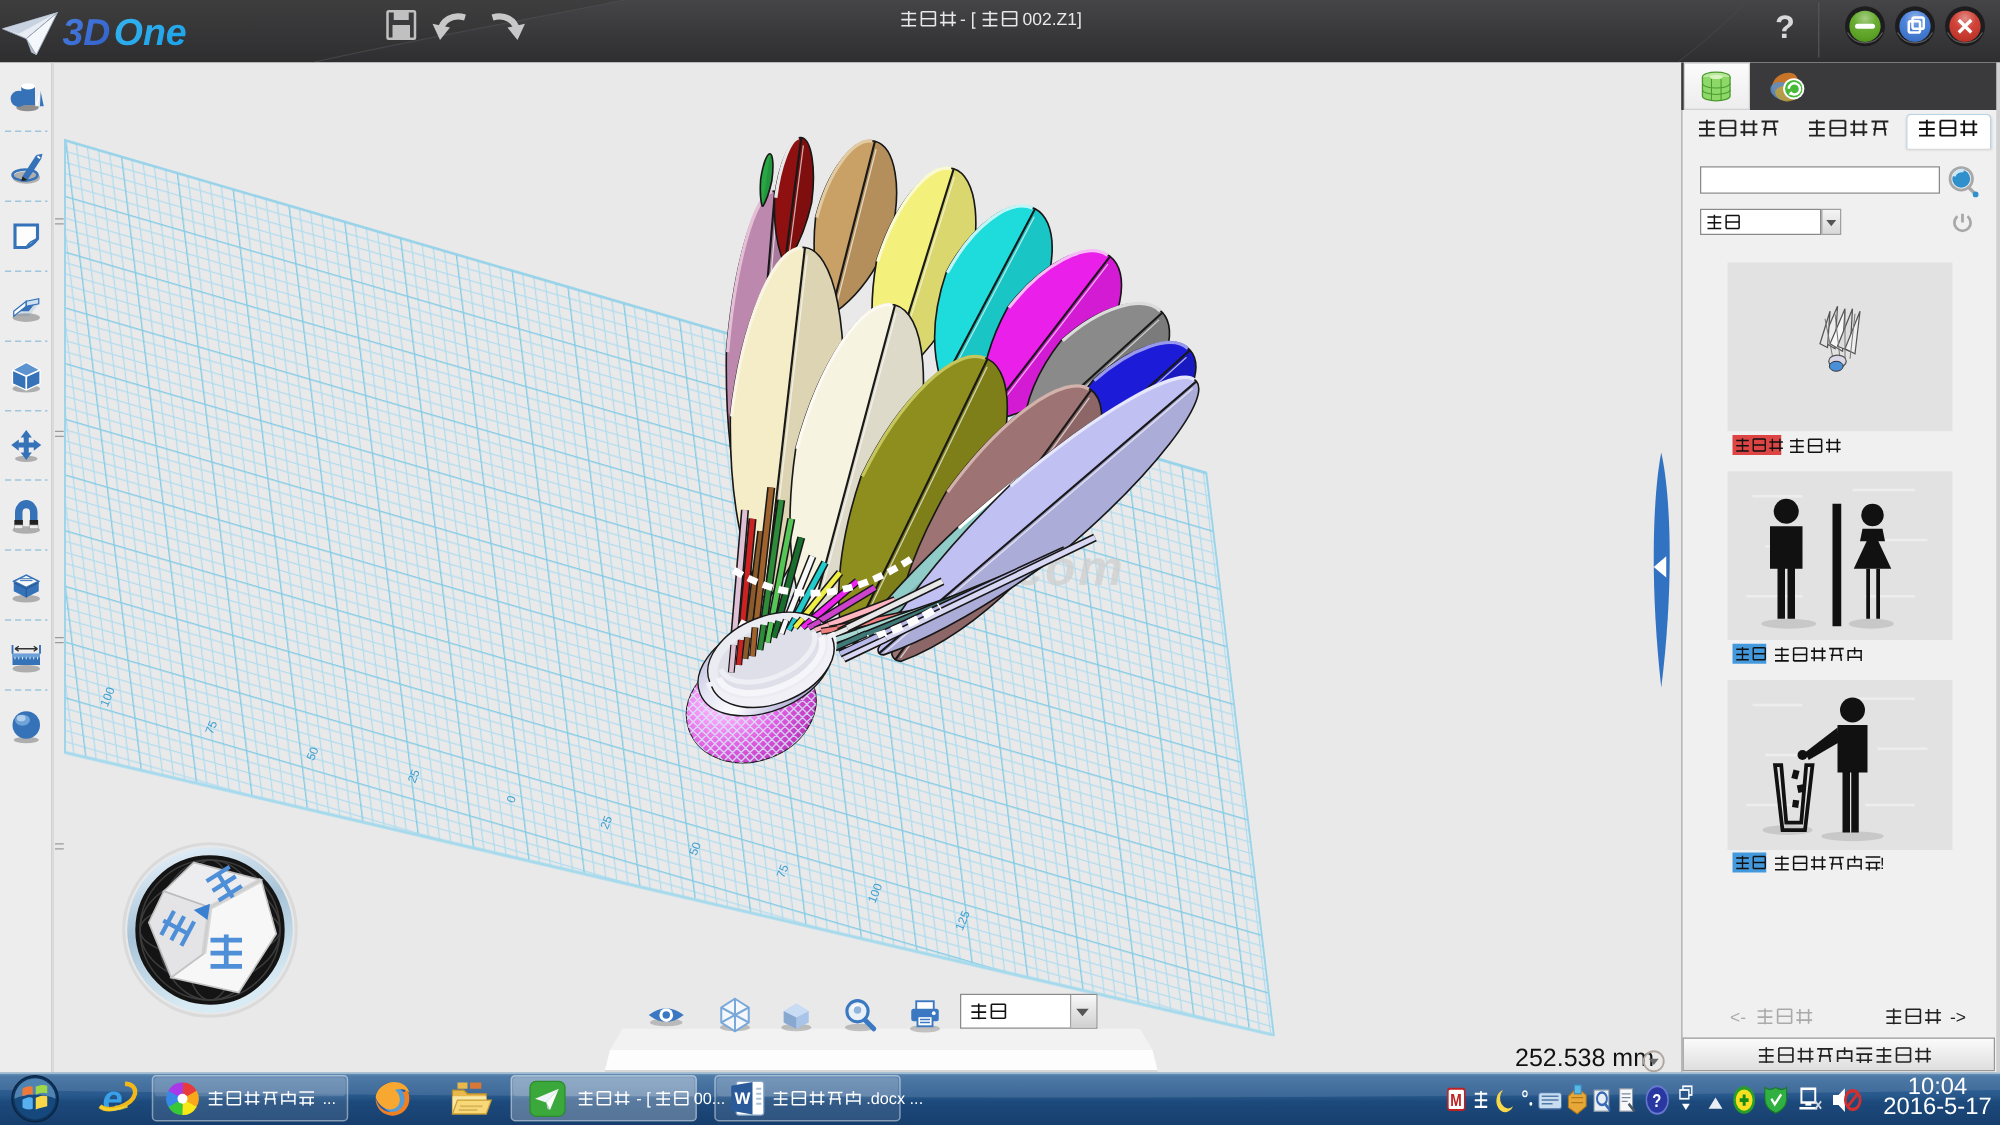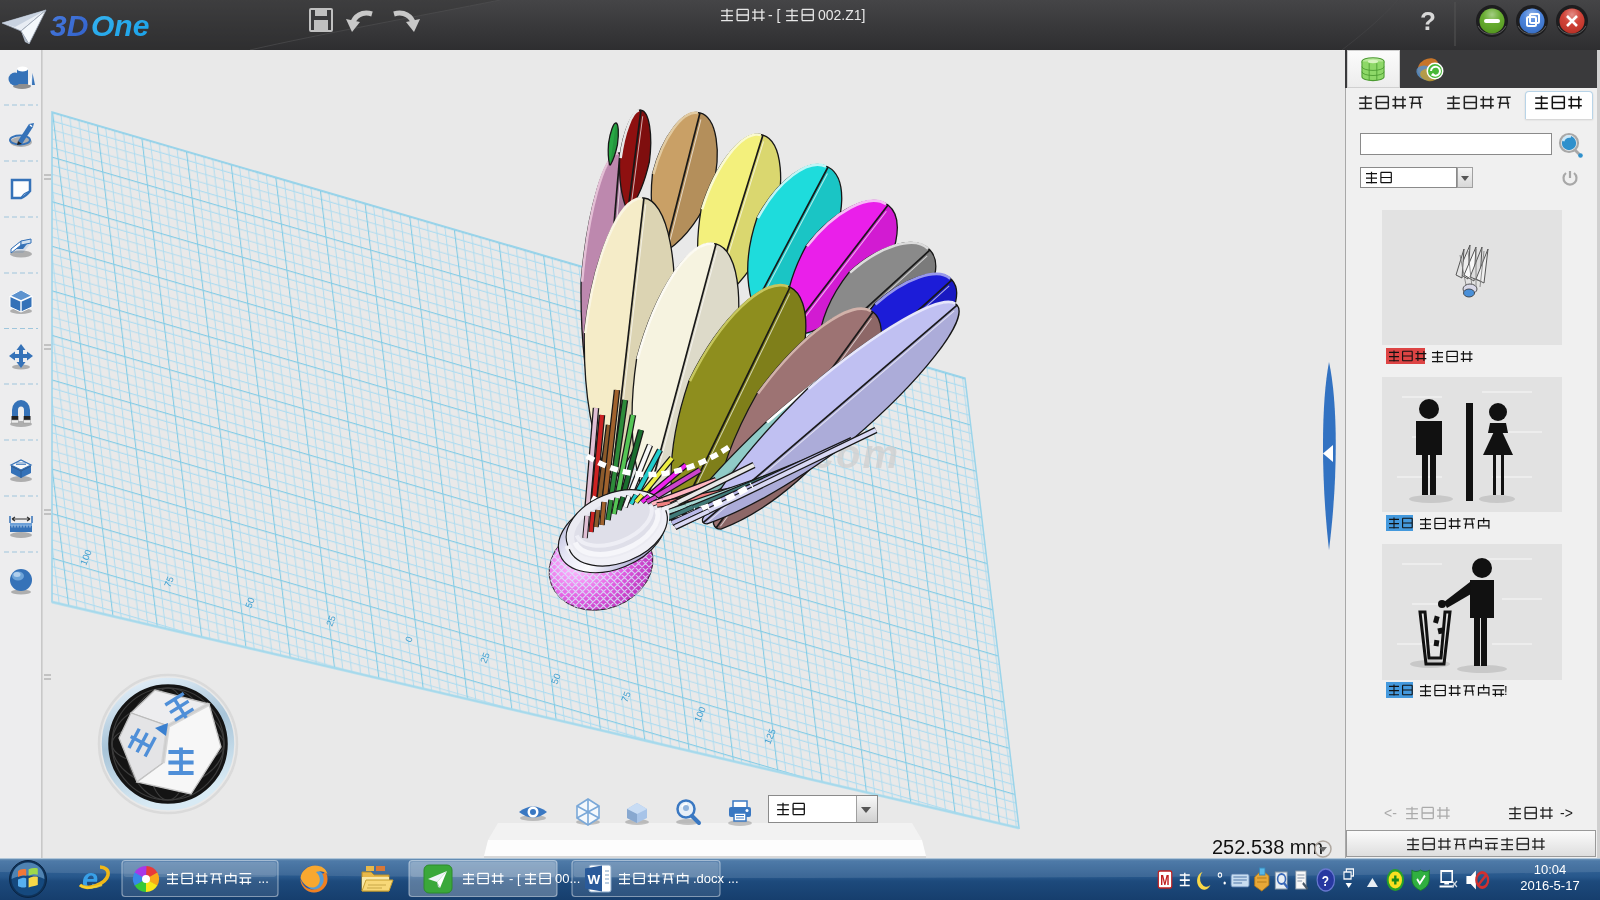--- a/index.html
+++ b/index.html
@@ -699,13 +699,13 @@
       <path d="M335.5,21 l3.5,4.5 l6.5,-8" stroke="#fff" stroke-width="2.2" fill="none"></path>
       <rect x="366" y="13" width="14" height="11" fill="none" stroke="#fff" stroke-width="2"></rect>
       <rect x="370" y="24" width="6" height="2.5" fill="#fff"></rect>
       <path d="M364,28.5 h18" stroke="#fff" stroke-width="2"></path>
       <path d="M380,23 l6,6 M386,23 l-6,6" stroke="#d0d8e0" stroke-width="1.6"></path>
       <path d="M398,18 h5.5 l6.5,-5.5 v19 l-6.5,-5.5 h-5.5 Z" fill="#fff"></path>
       <circle cx="418" cy="22" r="7.5" fill="none" stroke="#d03030" stroke-width="2.8"></circle>
       <path d="M412.5,27.5 l11,-11" stroke="#d03030" stroke-width="2.8"></path>
     </g>
   </svg>
-<div class="abs" style="left:1504px;top:862px;width:92px;height:34px;color:#fff;font-size:13px;text-align:center;line-height:16px">10:04<br>2016-5-17</div>
+<div class="abs" style="left:1504px;top:862px;width:92px;height:34px;color:#fff;font-size:19px;text-align:center;line-height:16px">10:04<br>2016-5-17</div>
 <div class="abs" style="left:1597px;top:50px;width:3px;height:808px;background:#d0d0d0"></div>
 </body></html>

